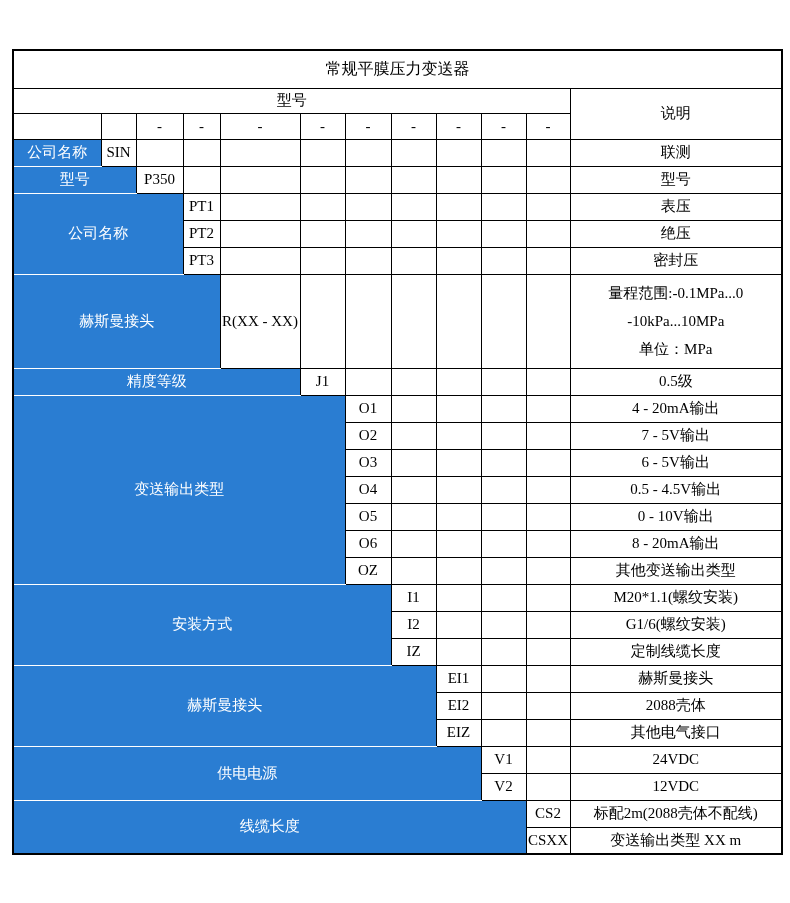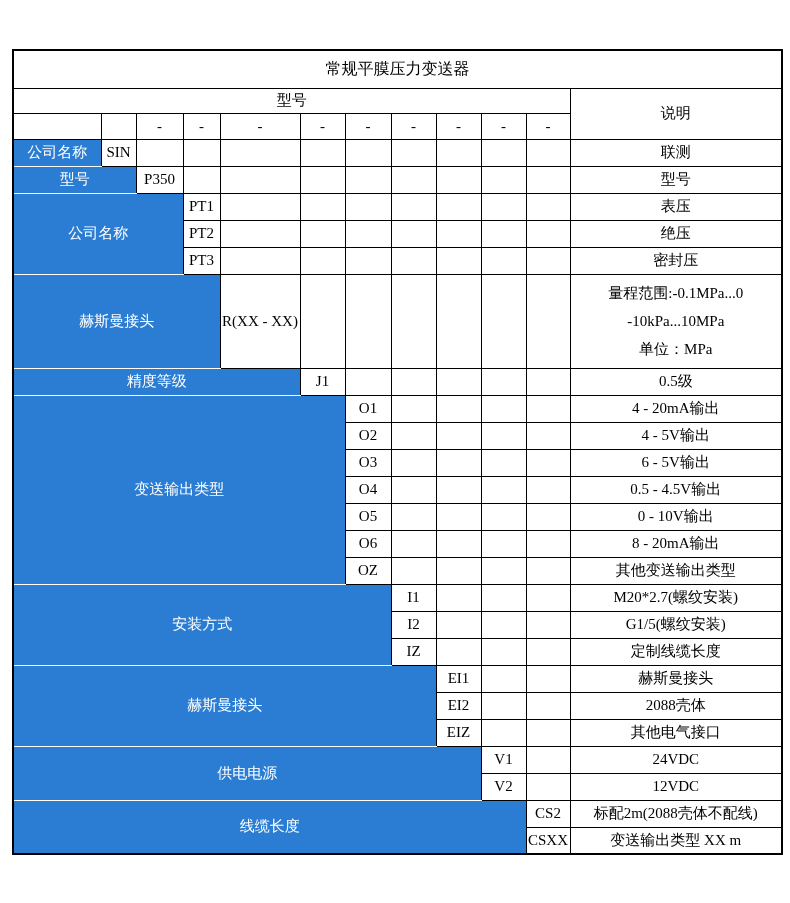--- a/index.html
+++ b/index.html
@@ -189,21 +189,21 @@
     <td></td>
           <td></td>
     <td>4 - 20mA输出</td>
   </tr>
   <tr>
     <td>O2</td>
     <td></td>
           <td></td>
     <td></td>
           <td></td>
-    <td>4 - 5V输出</td>
+    <td>7 - 5V输出</td>
   </tr>
   <tr>
     <td>O3</td>
     <td></td>
           <td></td>
     <td></td>
           <td></td>
     <td>6 - 5V输出</td>
   </tr>
   <tr>
@@ -238,28 +238,28 @@
           <td></td>
     <td>其他变送输出类型</td>
   </tr>
 
   <tr>
     <td class="cat" colspan="7" rowspan="3">安装方式</td>
     <td>I1</td>
     <td></td>
           <td></td>
     <td></td>
-    <td>M20*2.7(螺纹安装)</td>
+    <td>M20*1.1(螺纹安装)</td>
   </tr>
   <tr>
     <td>I2</td>
     <td></td>
           <td></td>
     <td></td>
-    <td>G1/5(螺纹安装)</td>
+    <td>G1/6(螺纹安装)</td>
   </tr>
   <tr>
     <td>IZ</td>
     <td></td>
           <td></td>
     <td></td>
     <td>定制线缆长度</td>
   </tr>
 
   <tr>

